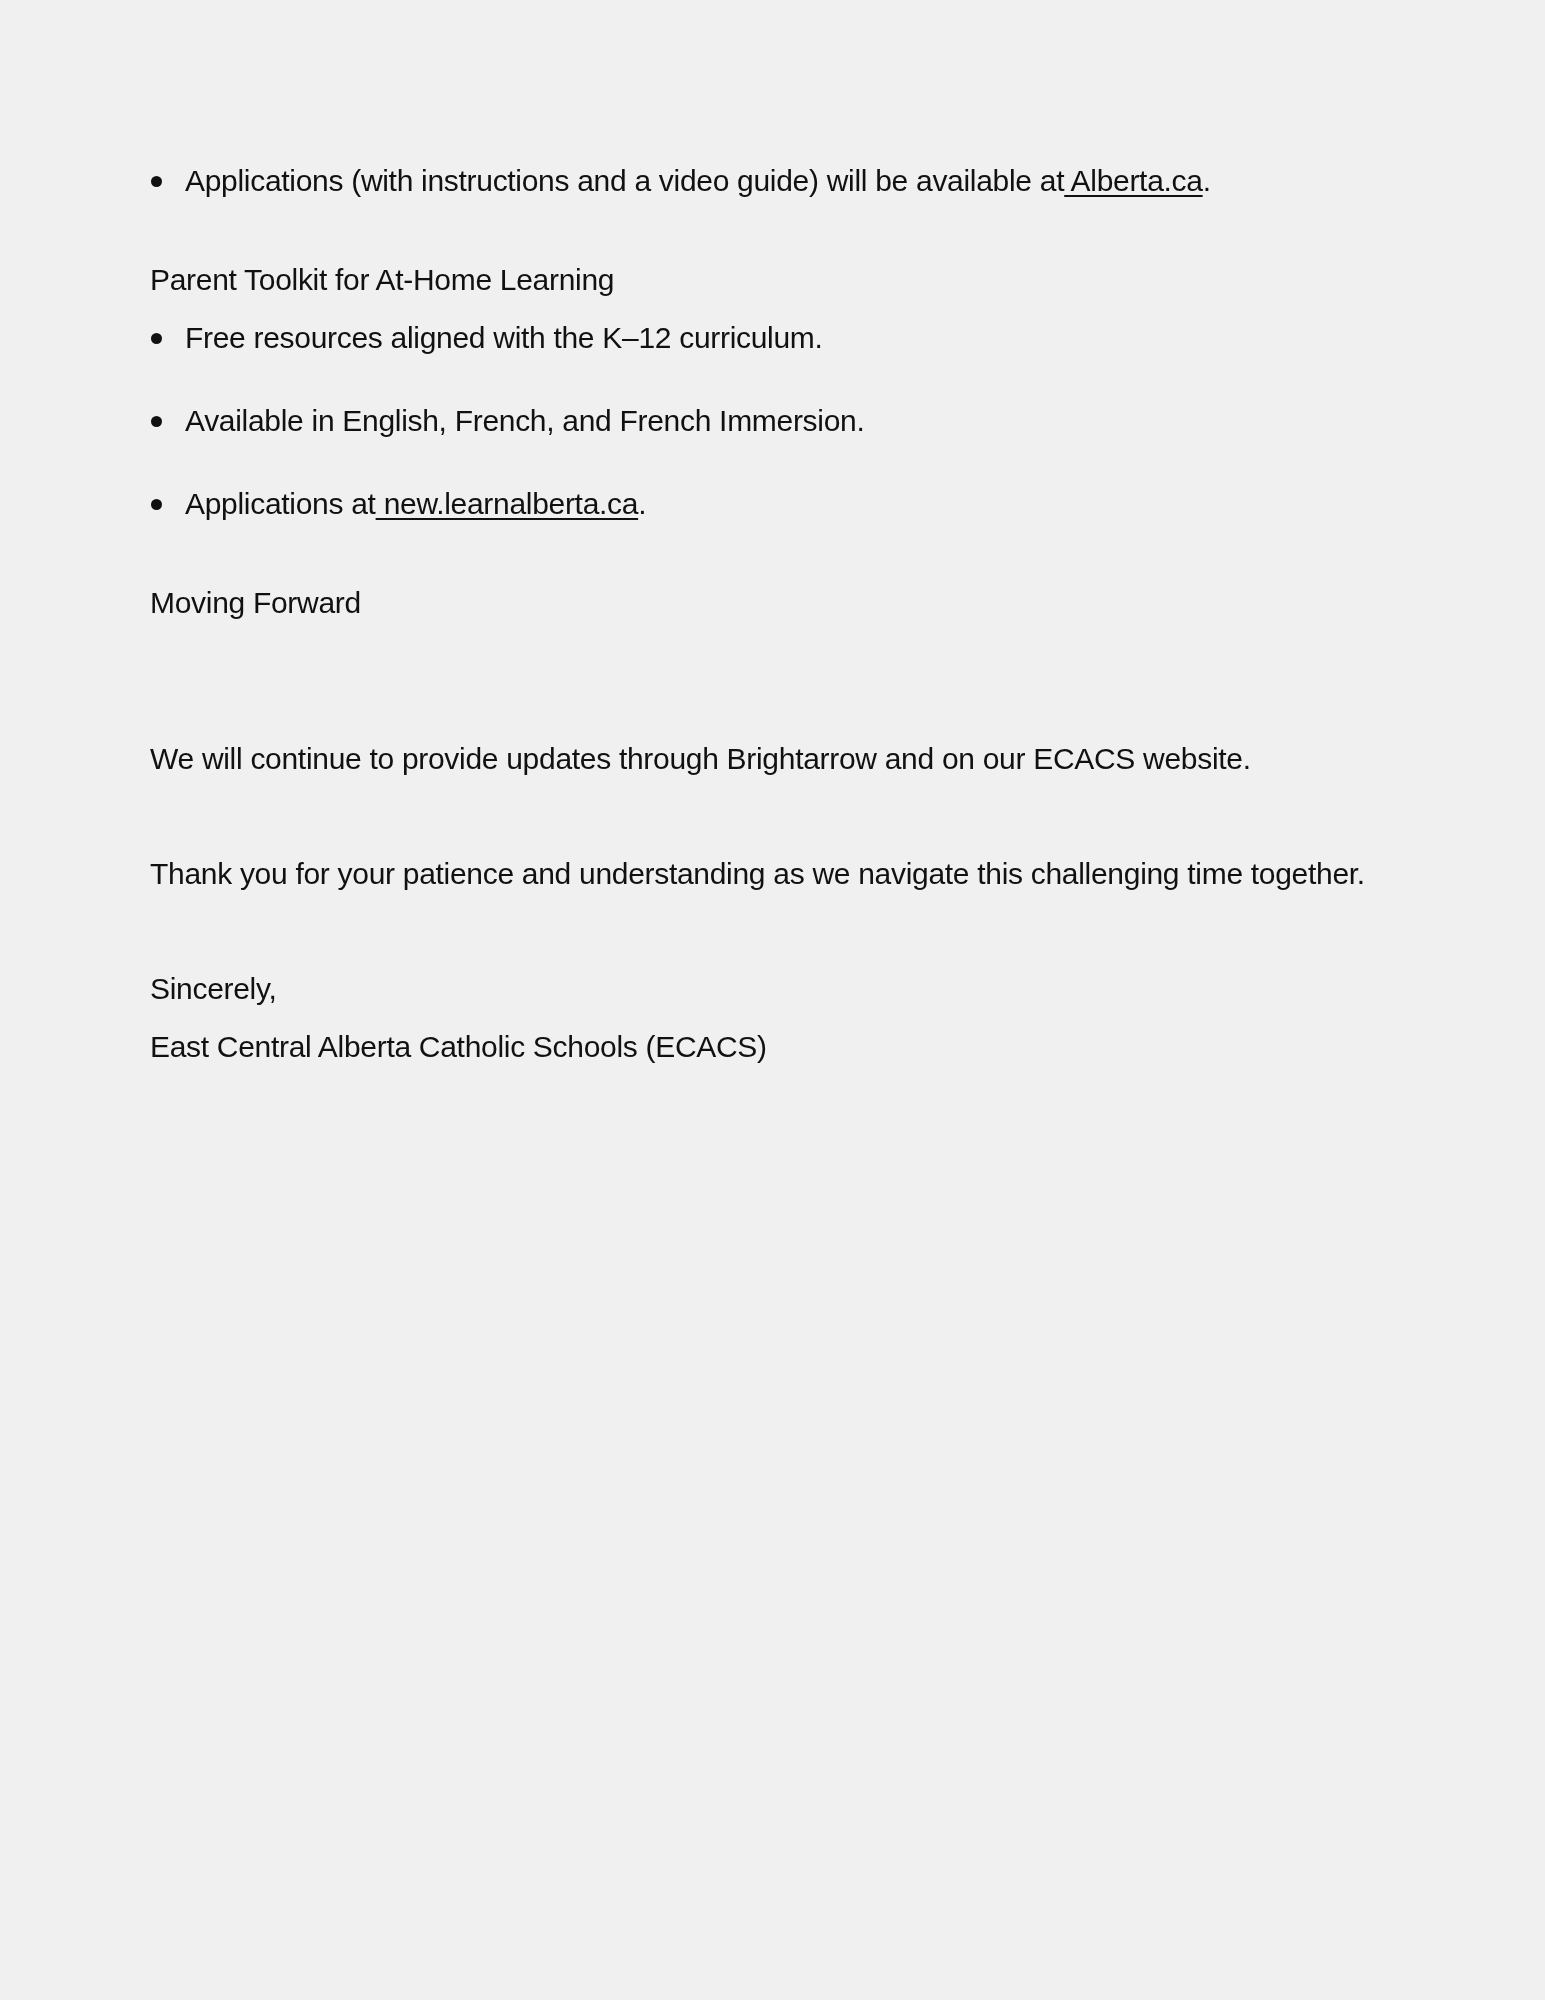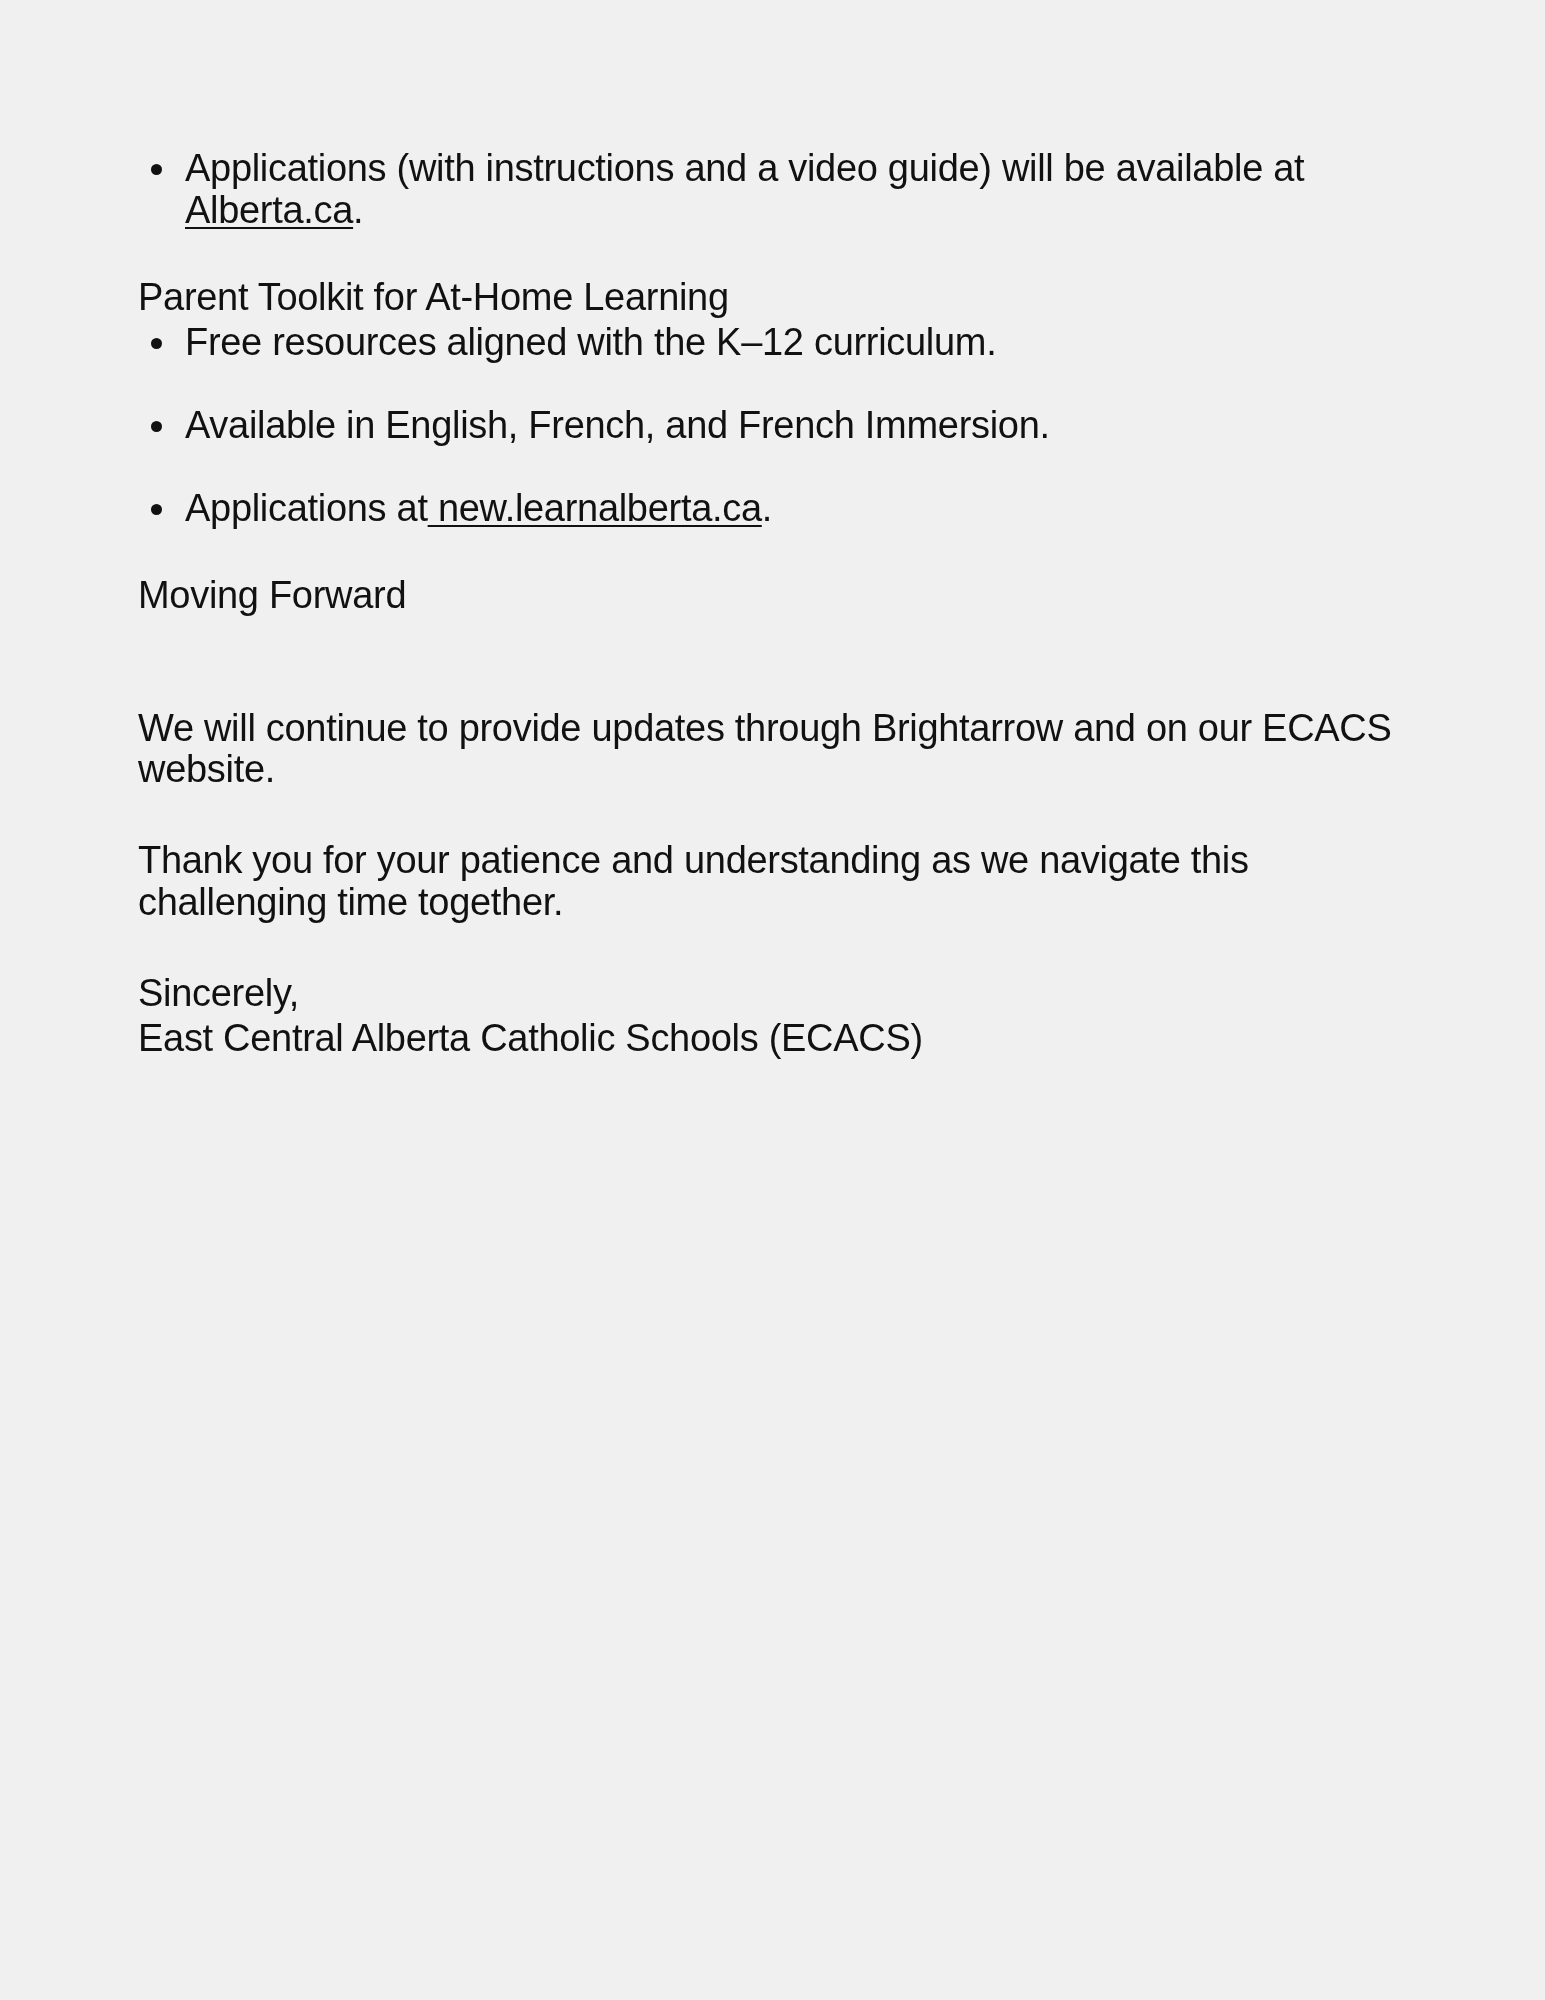--- a/index.html
+++ b/index.html
@@ -11,23 +11,23 @@
       width: 1545px;
       height: 2000px;
       position: relative;
       overflow: hidden;
       font-family: "Liberation Sans", "DejaVu Sans", sans-serif;
       color: #111111;
     }
     .doc {
       position: absolute;
       left: 134px;
-      top: 148px;
+      top: 160px;
       width: 1290px;
-      font-size: 38px;
+      font-size: 30px;
       line-height: 41.5px;
       letter-spacing: -0.3px;
     }
     ul.bullets {
       list-style: none;
       margin: 0;
       padding: 0;
     }
     ul.bullets li {
       position: relative;
@@ -45,21 +45,21 @@
     .gap { height: 41.5px; }
     a.link {
       color: #111111;
       text-decoration: underline;
       text-underline-offset: 4px;
       text-decoration-thickness: 2px;
     }
     .heading {
       font-weight: normal;
     }
-    p { margin: 4px; }
+    p { margin: 16px; }
   </style>
 </head>
 <body>
 
 <div class="doc">
 
   <ul class="bullets">
     <li>
       <span class="dot"></span>
       <span>Applications (with instructions and a video guide) will be available at</span><a class="link" href="#"> Alberta.ca</a><span>.</span>

